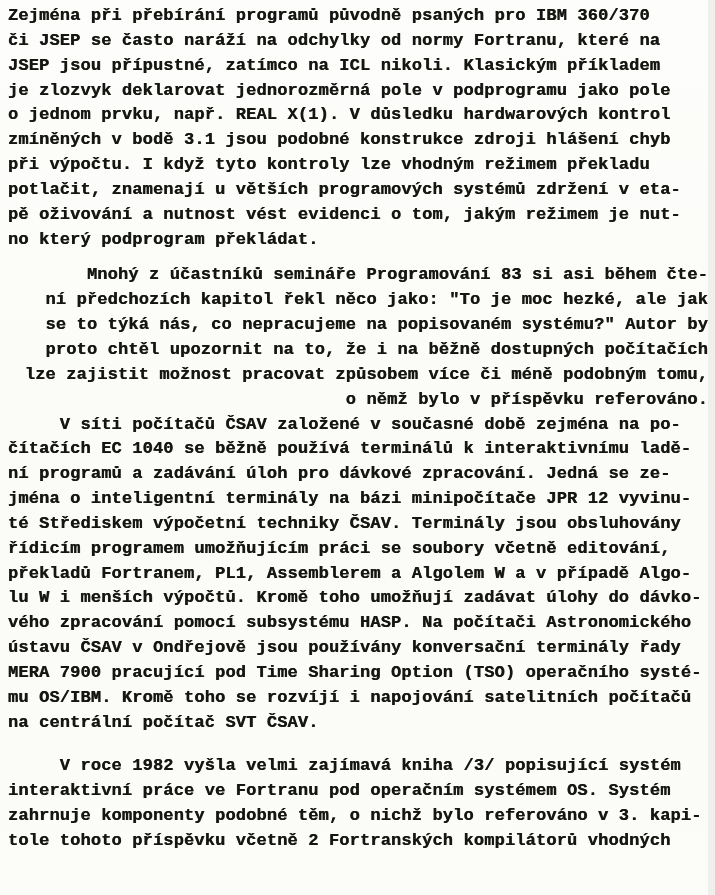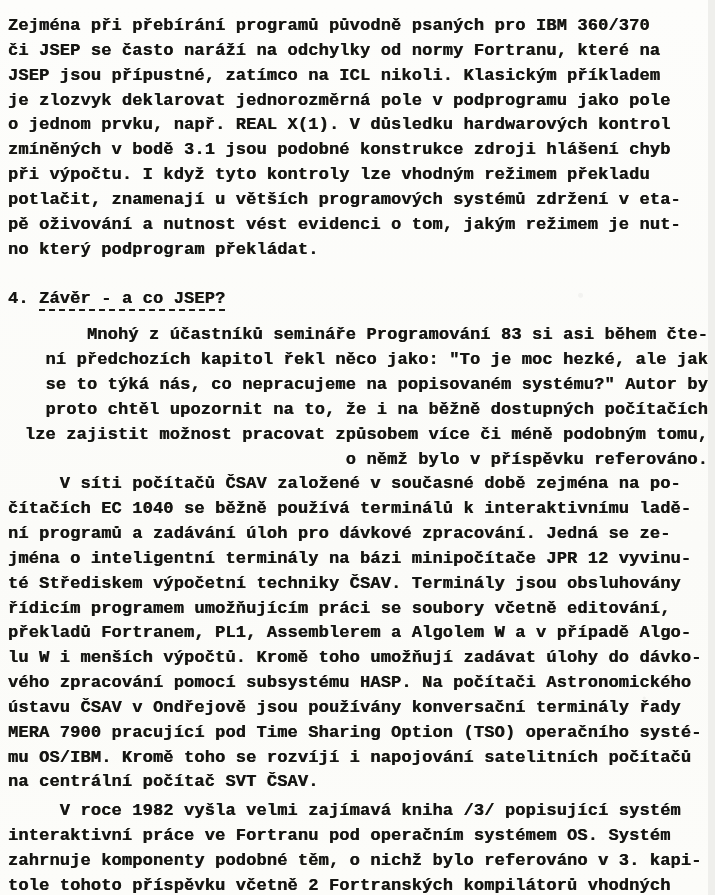--- a/index.html
+++ b/index.html
@@ -11,21 +11,21 @@
   .page {
     position: relative;
     width: 708px;
     height: 895px;
     overflow: hidden;
     background:
       radial-gradient(circle at 82% 33%, rgba(0,0,0,0.035) 0 2px, transparent 3px),
       radial-gradient(circle at 14% 64%, rgba(0,0,0,0.03) 0 1px, transparent 2px),
       radial-gradient(circle at 91% 78%, rgba(0,0,0,0.04) 0 1px, transparent 2px),
       linear-gradient(180deg, #fdfdfb 0%, #fbfbf8 60%, #fcfcf9 100%);
-    padding: 14px 0 0 8px;
+    padding: 4px 0 0 8px;
     font-weight: 700;
     font-size: 17px;
     line-height: 24.85px;
     letter-spacing: 0.15px;
     color: #151512;
   }
   pre.para {
     font: inherit;
     letter-spacing: inherit;
     white-space: pre;
@@ -35,38 +35,37 @@
     margin-top: 25px;
     white-space: pre;
     text-shadow: 0.35px 0.3px 0 rgba(21,21,18,0.8), -0.2px 0.1px 0 rgba(21,21,18,0.35);
   }
   .heading .underlined {
     border-bottom: 2.6px dashed #1b1b18;
     padding-bottom: 0.5px;
   }
   .p2 { margin-top: 11px; text-align: right; }
   .p3 { margin-top: 0; }
-  .p4 { margin-top: 4px; }
+  .p4 { margin-top: 19px; }
 </style>
 </head>
 <body>
 
 <div class="page">
   <pre class="para p1">Zejména při přebírání programů původně psaných pro IBM 360/370
 či JSEP se často naráží na odchylky od normy Fortranu, které na
 JSEP jsou přípustné, zatímco na ICL nikoli. Klasickým příkladem
 je zlozvyk deklarovat jednorozměrná pole v podprogramu jako pole
 o jednom prvku, např. REAL X(1). V důsledku hardwarových kontrol
 zmíněných v bodě 3.1 jsou podobné konstrukce zdroji hlášení chyb
 při výpočtu. I když tyto kontroly lze vhodným režimem překladu
 potlačit, znamenají u větších programových systémů zdržení v eta-
 pě oživování a nutnost vést evidenci o tom, jakým režimem je nut-
 no který podprogram překládat.</pre>
 
-  <div class="heading"><span>4. </span><span class="underlined">Závěr - a co JSEP?</span></div>
 
   <pre class="para p2">     Mnohý z účastníků semináře Programování 83 si asi během čte-
 ní předchozích kapitol řekl něco jako: "To je moc hezké, ale jak
 se to týká nás, co nepracujeme na popisovaném systému?" Autor by
 proto chtěl upozornit na to, že i na běžně dostupných počítačích
 lze zajistit možnost pracovat způsobem více či méně podobným tomu,
 o němž bylo v příspěvku referováno.</pre>
 
   <pre class="para p3">     V síti počítačů ČSAV založené v současné době zejména na po-
 čítačích EC 1040 se běžně používá terminálů k interaktivnímu ladě-

